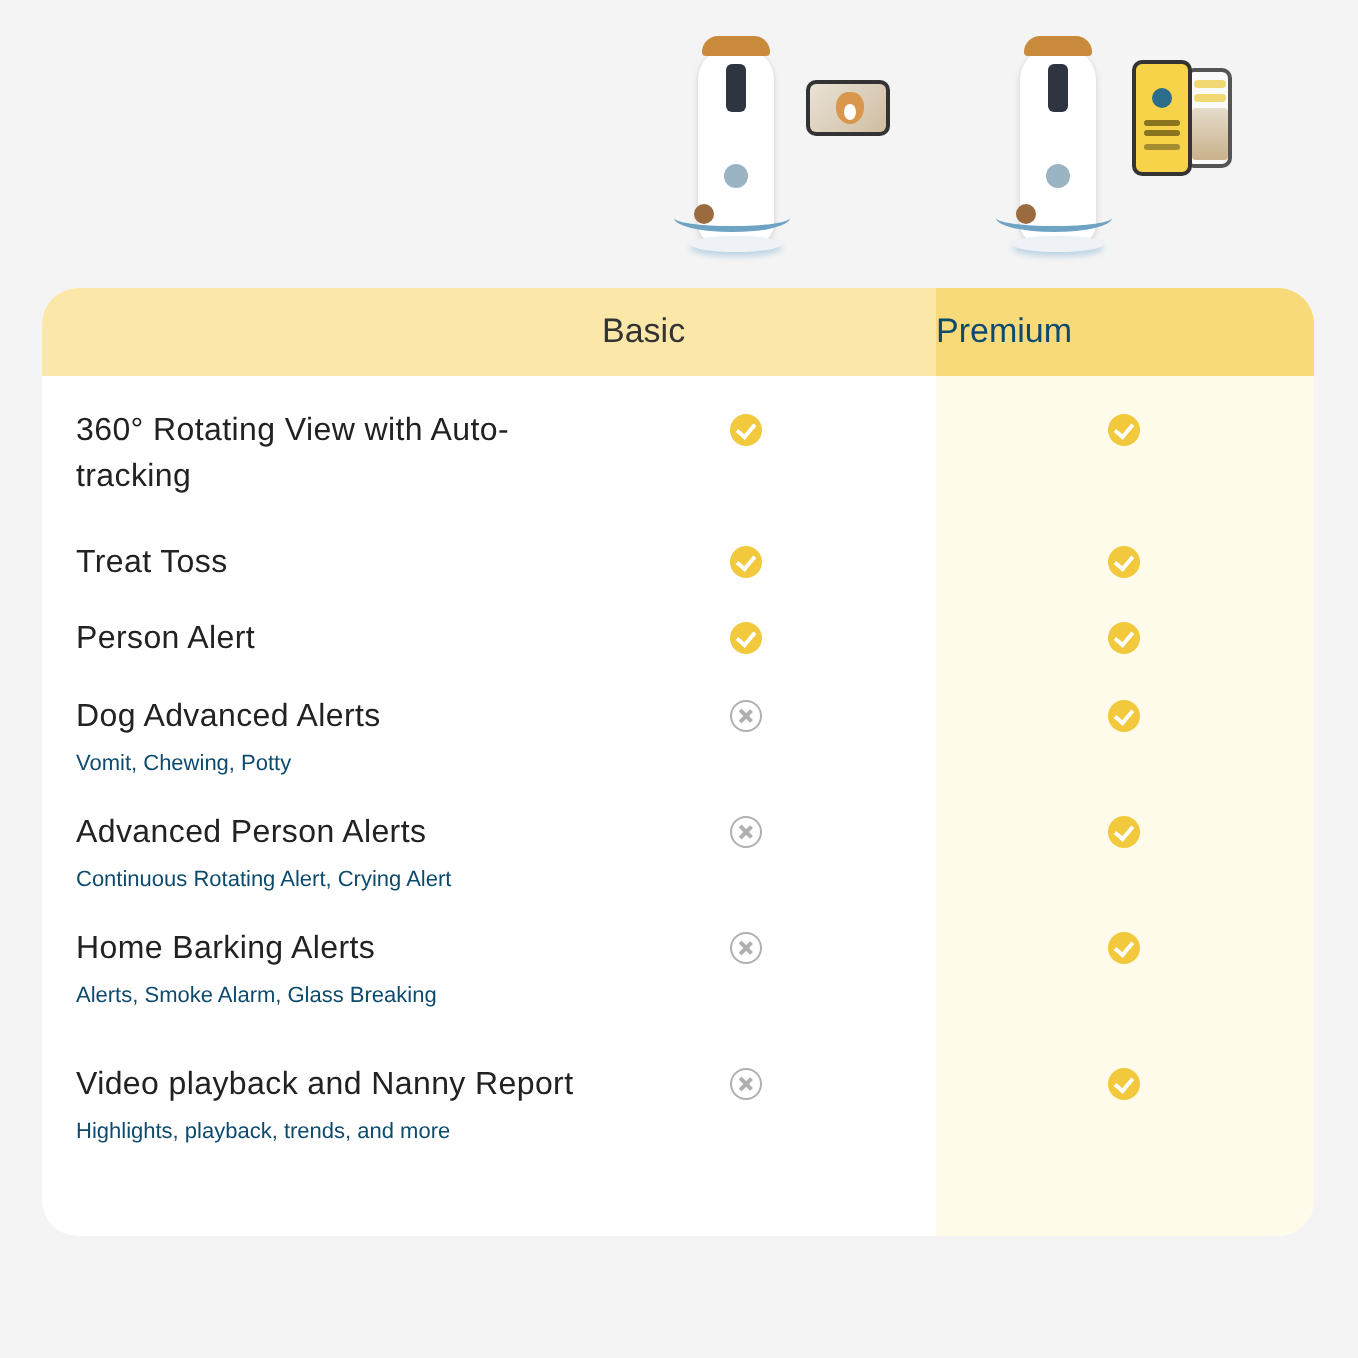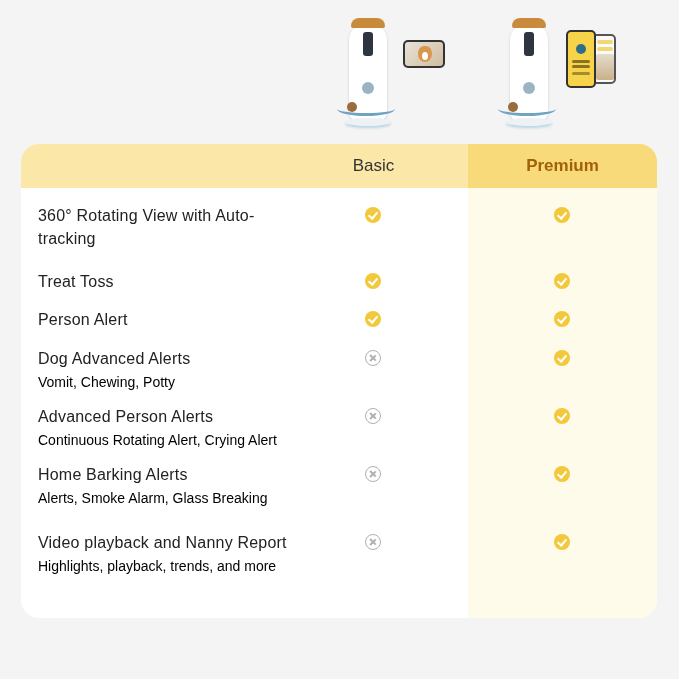--- a/index.html
+++ b/index.html
@@ -30,27 +30,27 @@
   .phone-lock .lock { position: absolute; left: 8px; top: 12px; width: 10px; height: 10px; background: #2c6e8a; border-radius: 50%; }
   .phone-lock .txt { position: absolute; left: 4px; top: 28px; width: 18px; height: 3px; background: #8a7420; border-radius: 2px; box-shadow: 0 5px 0 #8a7420, 0 12px 0 #a48c30; }
   .phone-app { position: absolute; left: 94px; top: 20px; width: 24px; height: 50px; background: #fafafa; border: 2px solid #555; border-radius: 5px; }
   .phone-app .chip { position: absolute; left: 3px; width: 16px; height: 4px; background: #f0d873; border-radius: 2px; }
   .phone-app .pic { position: absolute; left: 2px; top: 18px; width: 18px; height: 26px; background: linear-gradient(#e5dccb,#c9b18a); border-radius: 2px; }
 
   .table { position: absolute; left: 21px; top: 144px; width: 636px; height: 474px; background: #ffffff; border-radius: 18px; overflow: hidden; }
   .header { position: absolute; left: 0; top: 0; width: 636px; height: 44px; background: #fbe8a9; }
   .premium-col-bg { position: absolute; left: 447px; top: 0; width: 189px; height: 474px; background: #fffbea; }
   .premium-head-bg { position: absolute; left: 447px; top: 0; width: 189px; height: 44px; background: #f9da7a; }
-  .col-head { position: absolute; top: 0; height: 32px; line-height: 44px; font-size: 17px; text-align: center; }
+  .col-head { position: absolute; top: 0; height: 32px; line-height: 44px; font-size: 17px; text-align: left; }
   .col-head.basic { left: 280px; width: 145px; font-weight: 400; color: #333; }
-  .col-head.premium { left: 447px; width: 189px; font-weight: 700; color: #a16207; }
+  .col-head.premium { left: 447px; width: 189px; font-weight: 400; color: #0c4a6e; }
 
   .row { position: absolute; left: 0; width: 636px; }
   .row .title { position: absolute; left: 17px; top: 0; width: 230px; font-size: 16px; line-height: 23px; color: #222; letter-spacing: 0.2px; }
-  .row .sub { position: absolute; left: 17px; font-size: 14px; line-height: 17px; color: #000000; white-space: nowrap; }
+  .row .sub { position: absolute; left: 17px; font-size: 11px; line-height: 17px; color: #0c4a6e; white-space: nowrap; }
   .icon { position: absolute; width: 16px; height: 16px; border-radius: 50%; }
   .icon.basic-pos { left: 344px; }
   .icon.premium-pos { left: 533px; }
   .check { background: #f2c83c; }
   .check::after { content: ""; position: absolute; left: 5px; top: 3px; width: 4px; height: 7px; border: solid #fff; border-width: 0 2px 2px 0; transform: rotate(40deg); }
   .cross { border: 1.5px solid #b0b0b0; background: transparent; }
   .cross::before, .cross::after { content: ""; position: absolute; left: 6px; top: 2.5px; width: 1.5px; height: 8px; background: #b0b0b0; }
   .cross::before { transform: rotate(45deg); }
   .cross::after { transform: rotate(-45deg); }
 </style>

